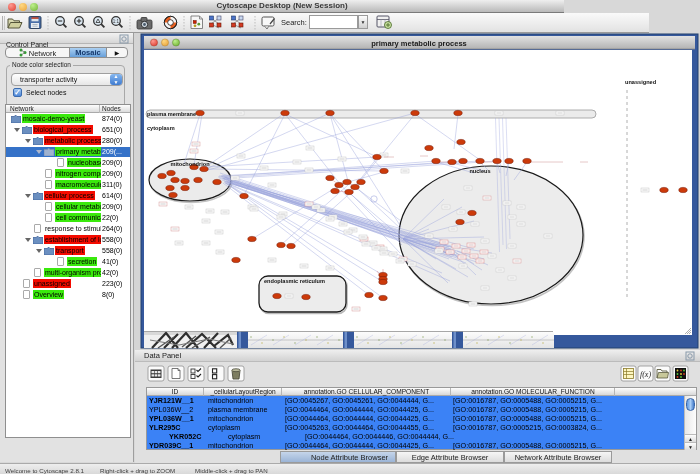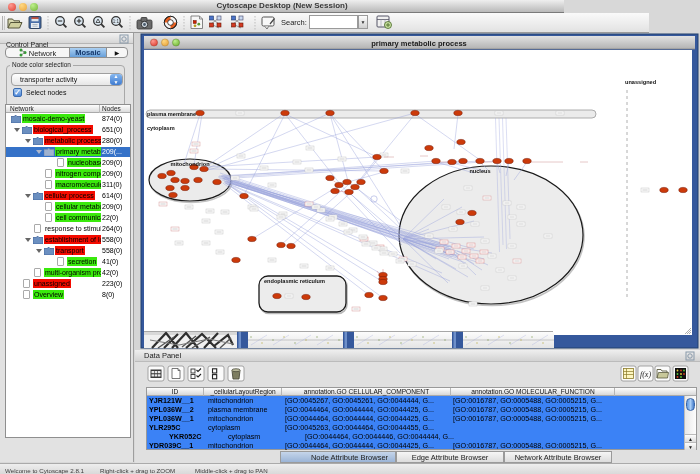--- a/index.html
+++ b/index.html
@@ -818,35 +818,36 @@
     <div class="dth" style="left:305px;width:163px;">annotation.GO MOLECULAR_FUNCTION</div>
   </div>
   <div id="drows" style="position:relative;">
         <div class="drow" style="top:0px;width:536px;">
    <div style="left:2px;width:56px;font-weight:bold;">YJR121W__1</div>
    <div style="left:61px;width:74px;">mitochondrion</div>
    <div style="left:138px;width:165px;">[GO:0045267, GO:0045261, GO:0044444, G...</div>
    <div style="left:306px;width:160px;">[GO:0016787, GO:0005488, GO:0005215, G...</div>
         </div>
         <div class="drow" style="top:9px;width:536px;">
-   <div style="left:2px;width:56px;font-weight:bold;">YPL036W__2</div>
+   <div style="left:2px;width:56px;font-weight:normal;">YPL036W__2</div>
    <div style="left:61px;width:74px;">plasma membrane</div>
    <div style="left:138px;width:165px;">[GO:0044464, GO:0044444, GO:0044425, G...</div>
    <div style="left:306px;width:160px;">[GO:0016787, GO:0005488, GO:0005215, G...</div>
         </div>
         <div class="drow" style="top:18px;width:536px;">
    <div style="left:2px;width:56px;font-weight:bold;">YPL036W__1</div>
    <div style="left:61px;width:74px;">mitochondrion</div>
    <div style="left:138px;width:165px;">[GO:0044464, GO:0044444, GO:0044425, G...</div>
    <div style="left:306px;width:160px;">[GO:0016787, GO:0005488, GO:0005215, G...</div>
         </div>
         <div class="drow" style="top:27px;width:536px;">
    <div style="left:2px;width:56px;font-weight:bold;">YLR295C</div>
    <div style="left:61px;width:74px;">cytoplasm</div>
    <div style="left:138px;width:165px;">[GO:0045263, GO:0044464, GO:0044455, G...</div>
+   <div style="left:306px;width:160px;">[GO:0016787, GO:0005215, GO:0003824, G...</div>
         </div>
         <div class="drow" style="top:36px;width:536px;margin-left:20px;">
    <div style="left:2px;width:56px;font-weight:bold;">YKR052C</div>
    <div style="left:61px;width:74px;">cytoplasm</div>
    <div style="left:138px;width:165px;">[GO:0044464, GO:0044446, GO:0044444, G...</div>
         </div>
         <div class="drow" style="top:45px;width:536px;">
    <div style="left:2px;width:56px;font-weight:bold;">YDR039C__1</div>
    <div style="left:61px;width:74px;">mitochondrion</div>
    <div style="left:138px;width:165px;">[GO:0044464, GO:0044444, GO:0044425, G...</div>

